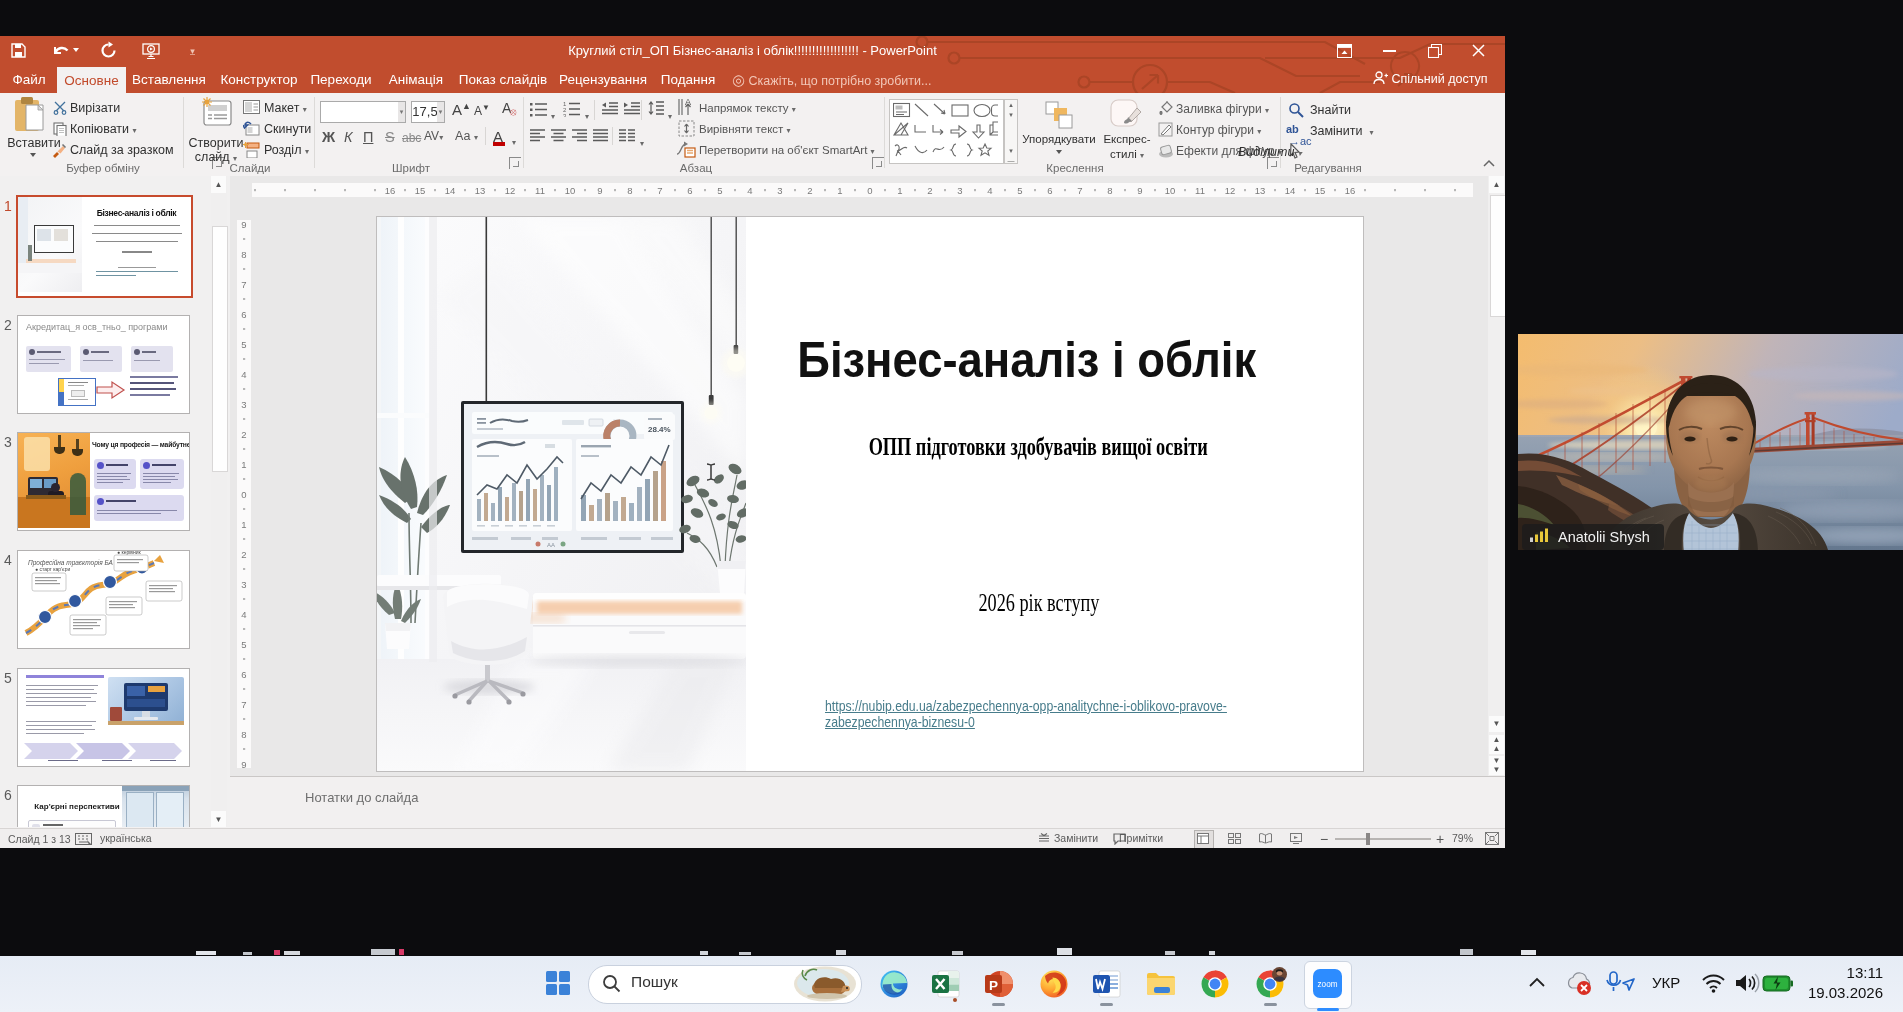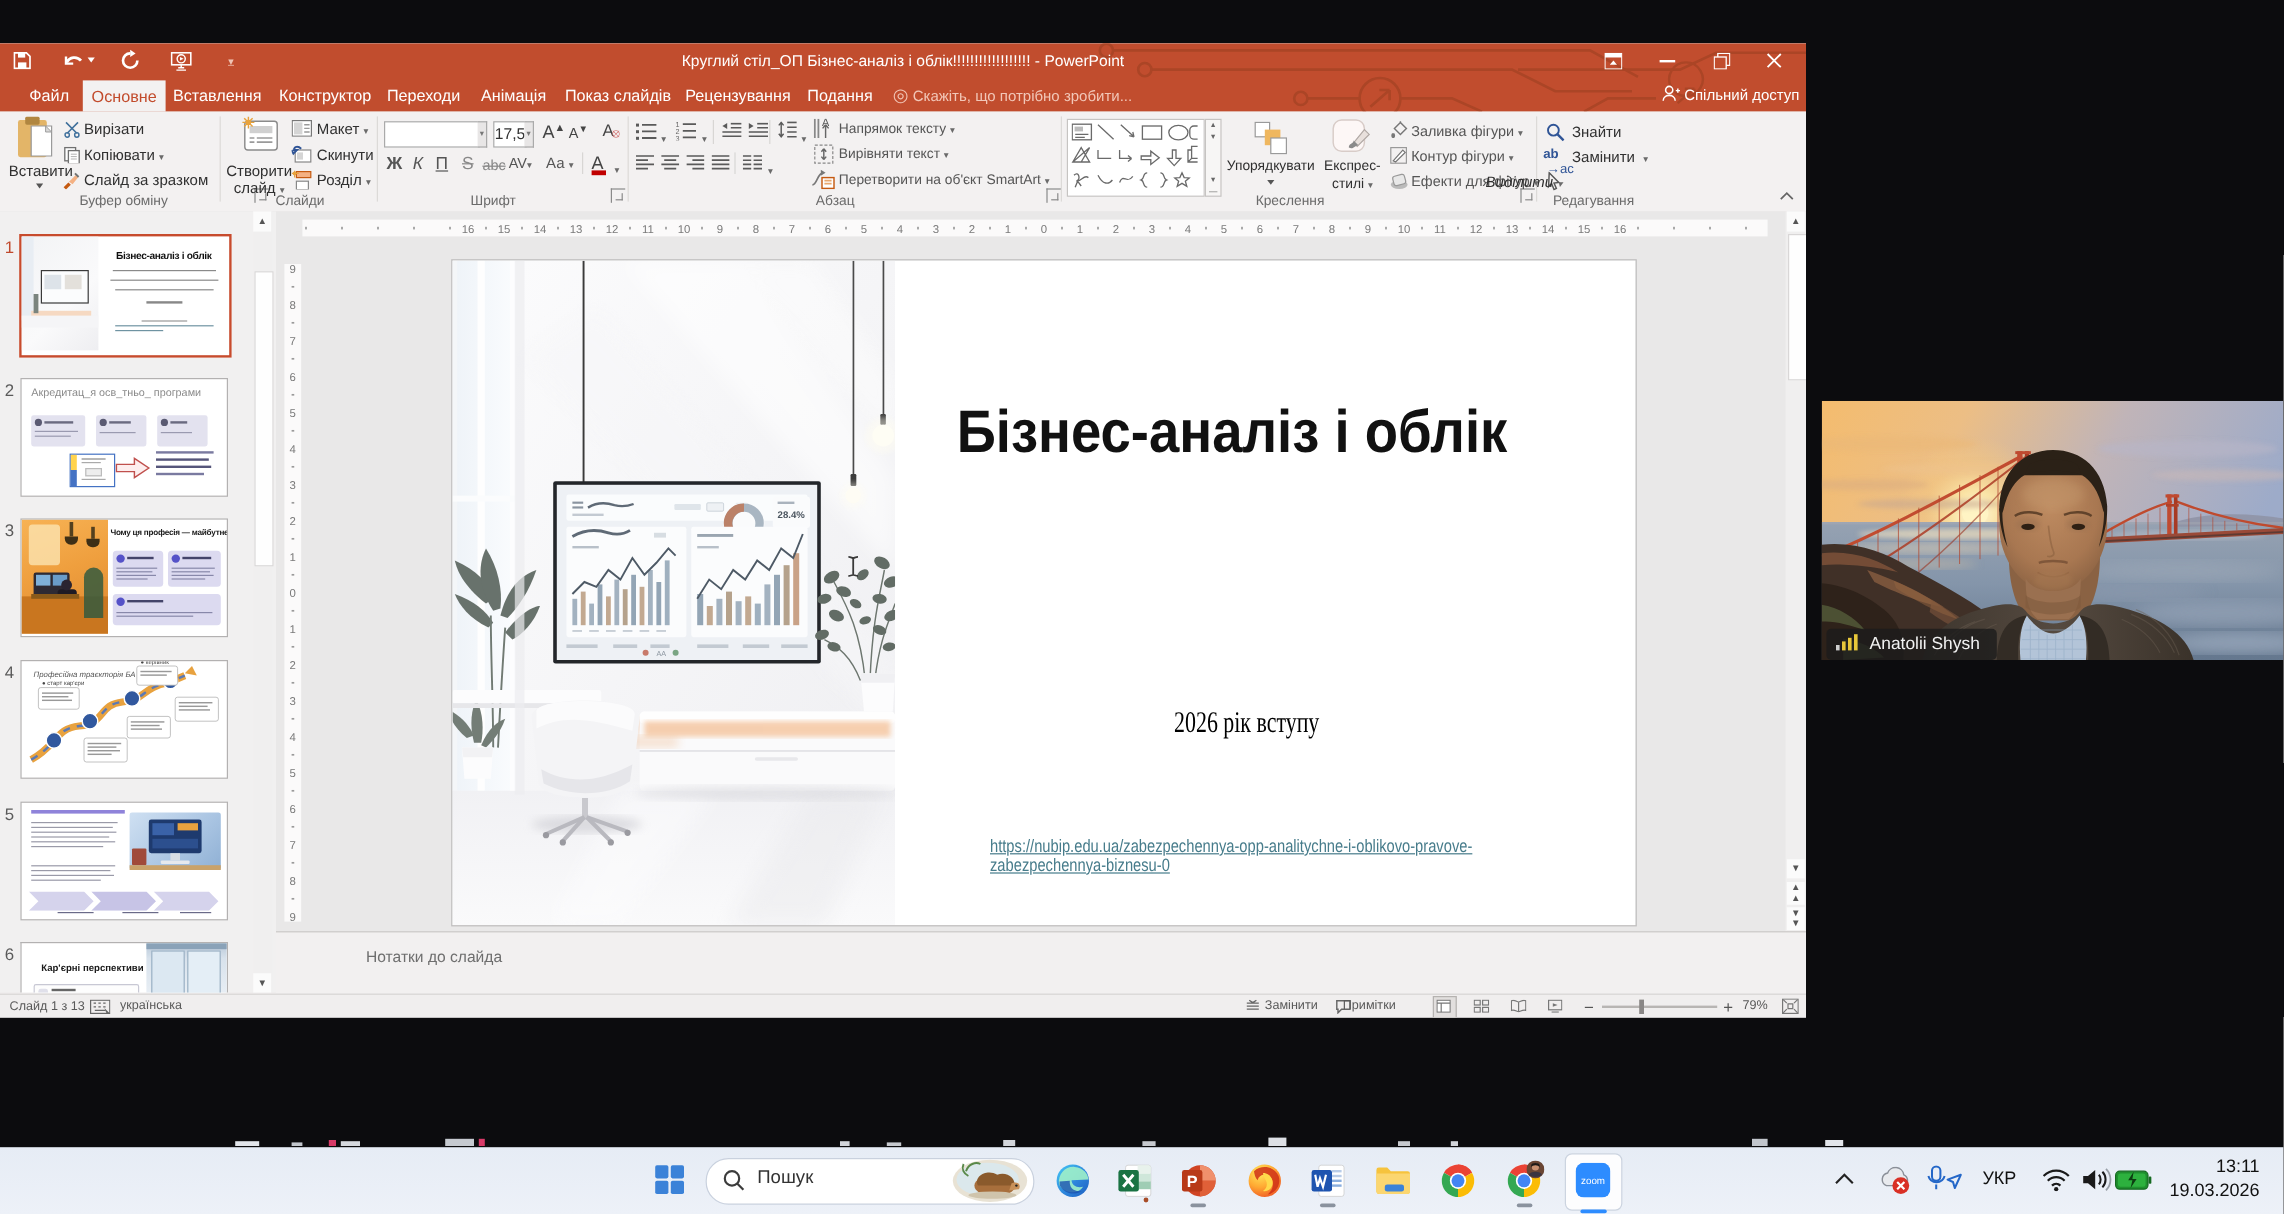--- a/index.html
+++ b/index.html
@@ -1,21 +1,21 @@
 <!DOCTYPE html>
 <html><head>
 <meta charset="utf-8">
 <style>
   html,body{margin:0;padding:0;}
   body{width:1903px;height:1012px;background:#0c0c0e;overflow:hidden;position:relative;
        font-family:"Liberation Sans", sans-serif;}
   .abs{position:absolute;}
   #ppt{left:0;top:36px;width:1505px;height:812px;background:#f3f1f1;overflow:hidden;}
   #titlebar{left:0;top:0;width:1505px;height:30px;}
-  #tabrow{left:16px;top:30px;width:1469px;height:27px;}
+  #tabrow{left:4px;top:30px;width:1469px;height:27px;}
   .tab{position:absolute;top:0;height:27px;line-height:28px;color:#fff;font-size:13.5px;text-align:center;white-space:nowrap;}
   #ribbon{left:0;top:57px;width:1505px;height:83px;background:#f3f1f1;}
   .gsep{position:absolute;top:4px;width:1px;height:71px;background:#dcdad8;}
   .glabel{position:absolute;top:69px;width:160px;text-align:center;font-size:11.5px;color:#6b6b6b;}
   .rtxt{position:absolute;font-size:12.5px;color:#303030;white-space:nowrap;}
   .dd{color:#6a6a6a;font-size:8px;}
   .dlg{position:absolute;width:11px;height:11px;border-left:1px solid #8a8a8a;border-top:1px solid #8a8a8a;}
   .dlg:after{content:"";position:absolute;left:3px;top:3px;width:5px;height:5px;border-right:1.5px solid #8a8a8a;border-bottom:1.5px solid #8a8a8a;}
   svg{display:block;}
 </style>
@@ -898,20 +898,21 @@
                 <circle cx="146" cy="477" r="2.6"></circle>
   <circle cx="92" cy="485" r="2.6"></circle>
                 <circle cx="132" cy="485" r="2.6"></circle>
  </g>
 </g>
 
 <rect x="52" y="0" width="8" height="445" fill="#ededf0" opacity=".7"></rect>
 </svg>
         </div>
       <div class="abs" style="left:342px;top:114px;width:616px;text-align:center;"><span style="display:inline-block;white-space:nowrap;transform:scaleX(.908);font-size:50px;font-weight:bold;color:#111;">Бізнес-аналіз і облік</span></div>
+      <div class="abs" style="left:353px;top:215px;width:616px;text-align:center;"><span style="display:inline-block;white-space:nowrap;transform:scaleX(0.703);font-family:'Liberation Serif',serif;font-weight:bold;font-size:26px;color:#000;">ОПП підготовки здобувачів вищої освіти</span></div>
       <div class="abs" style="left:354px;top:372px;width:616px;text-align:center;"><span style="display:inline-block;white-space:nowrap;transform:scaleX(.73);font-family:'Liberation Serif',serif;font-size:25px;color:#000;">2026 рік вступу</span></div>
       <div class="abs" style="left:448px;top:481px;width:660px;text-align:left;"><span style="display:inline-block;white-space:nowrap;transform:scaleX(.817);transform-origin:left top;font-size:15px;color:#477c8b;text-decoration:underline;line-height:15.6px;">https://nubip.edu.ua/zabezpechennya-opp-analitychne-i-oblikovo-pravove-<br>zabezpechennya-biznesu-0</span></div>
 
       <svg class="abs" style="left:328px;top:246px" width="12" height="18" viewBox="0 0 12 18">
         <path d="M2 1 C4 1 5 2 6 2 C7 2 8 1 10 1 M2 17 C4 17 5 16 6 16 C7 16 8 17 10 17 M6 2 V16" stroke="#3a3a3a" stroke-width="1.5" fill="none"></path>
       </svg>
     </div>
 
     <div class="abs" style="left:1488px;top:0;width:17px;height:637px;background:#f0efef;"></div>
     <div class="abs" style="left:1489px;top:0;width:15px;height:17px;background:#fbfbfb;text-align:center;font-size:8px;color:#555;line-height:17px;">▲</div>

